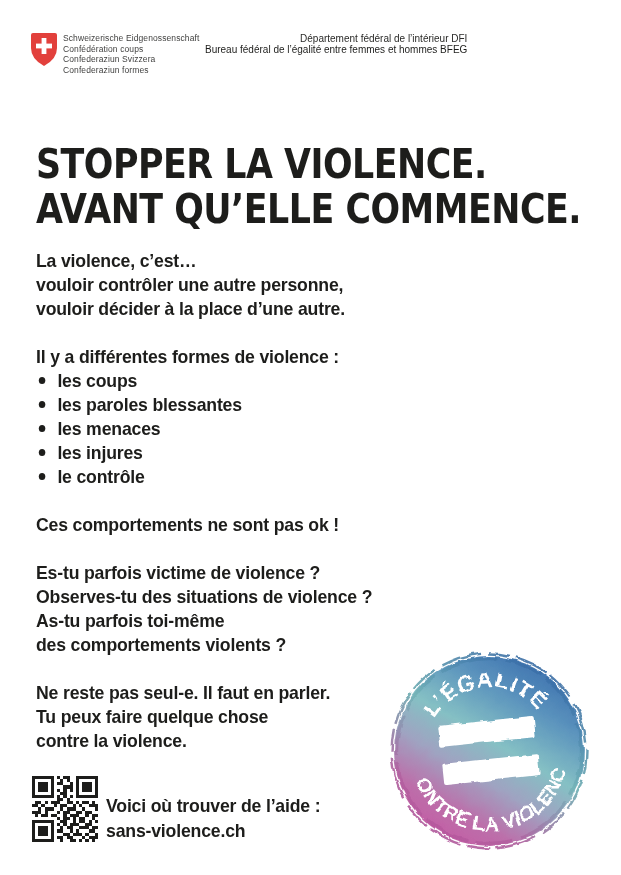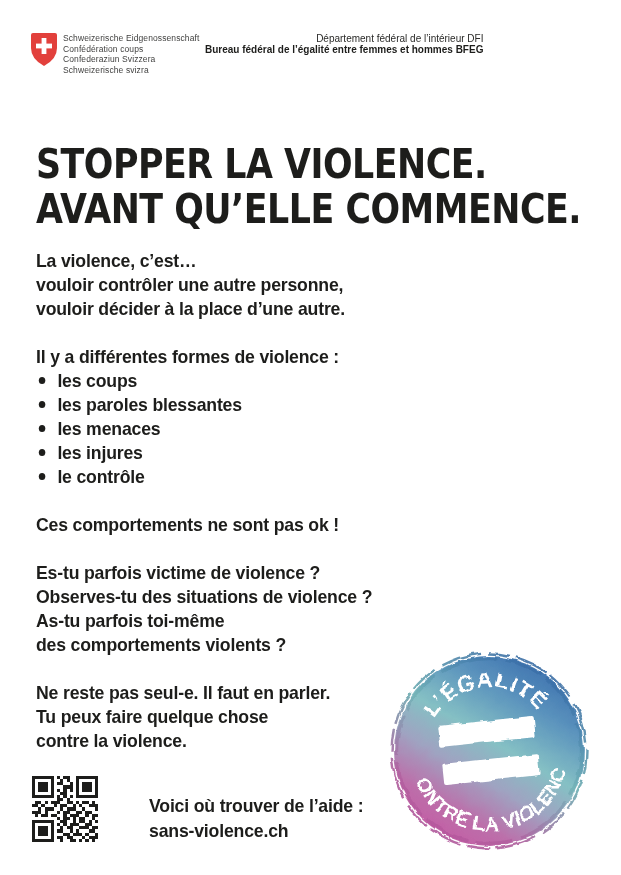--- a/index.html
+++ b/index.html
@@ -7,21 +7,21 @@
     position:relative; width:621px; height:875px; margin:0 auto;
     background:#ffffff; overflow:hidden;
     font-family:"Liberation Sans", sans-serif; color:#1d1d1b;
   }
 
   
   .fed-header { position:absolute; left:31px; top:33px; display:flex; }
   .shield-wrap { width:26px; height:34px; flex:0 0 auto; }
   .logo-lines { margin-left:6px; font-size:8.5px; line-height:10.6px; color:#3f3f3e; letter-spacing:0.1px; }
   .dept { position:absolute; left:205px; top:33px; font-size:10px; line-height:11px; color:#2a2a28;text-align:right; }
-  .dept .bold-line { font-weight:bold; color:#1d1d1b; }
+  .dept .bold-line { font-weight:normal; color:#1d1d1b; }
 
   
   .headline {
     position:absolute; left:36px; top:142px;
     font-family:"DejaVu Sans", sans-serif; font-weight:bold;
     font-size:41px; line-height:45px; letter-spacing:-0.6px;
     transform:scaleX(0.85); transform-origin:0 0; white-space:nowrap;
     color:#1d1d1b;
   }
 
@@ -33,21 +33,21 @@
   }
   .copy p { margin:0 0 24px 0; }
   .copy ul { margin:0 0 24px 0; padding:0; list-style:none; }
   .copy li { position:relative; padding-left:23px; }
   .copy li::before {
     content:""; position:absolute; left:3px; top:8px;
     width:7px; height:7px; border-radius:50%; background:#1d1d1b;
   }
 
   
-  .help { position:absolute; left:32px; top:776px; display:flex;gap:43px; }
+  .help { position:absolute; left:32px; top:776px; display:flex; }
   .qr-wrap { width:66px; height:66px; flex:0 0 auto; }
   .help-text {
     margin:17px 0 0 8px; font-weight:bold; font-size:19px; line-height:25px;
     letter-spacing:-0.2px; transform:scaleX(0.93); transform-origin:0 0; white-space:nowrap;
   }
 
   
   .badge { position:absolute; left:388px; top:650px; width:202px; height:202px; }
   .badge svg { display:block; width:100%; height:100%; }
   .badge text {
@@ -64,21 +64,21 @@
       <svg viewBox="0 0 26 34" width="26" height="34" aria-hidden="true">
         <path d="M2,0 H24 Q26,0 26,2 V15 Q26,26 13,33 Q0,26 0,15 V2 Q0,0 2,0 Z" fill="#e2403c"></path>
         <rect x="10.6" y="5" width="4.8" height="16" fill="#ffffff"></rect>
         <rect x="5" y="10.6" width="16" height="4.8" fill="#ffffff"></rect>
       </svg>
     </span>
     <div class="logo-lines">
         <div>Schweizerische Eidgenossenschaft</div>
         <div>Confédération coups</div>
         <div>Confederaziun Svizzera</div>
-        <div>Schweizerische svizra</div>
+        <div>Confederaziun formes</div>
       </div>
   </div>
   <div class="dept">
     <div>Département fédéral de l’intérieur DFI</div>
     <div class="bold-line">Bureau fédéral de l’égalité entre femmes et hommes BFEG</div>
   </div>
 
   <div class="headline">
     <div>STOPPER LA VIOLENCE.</div>
     <div>AVANT QU’ELLE COMMENCE.</div>

